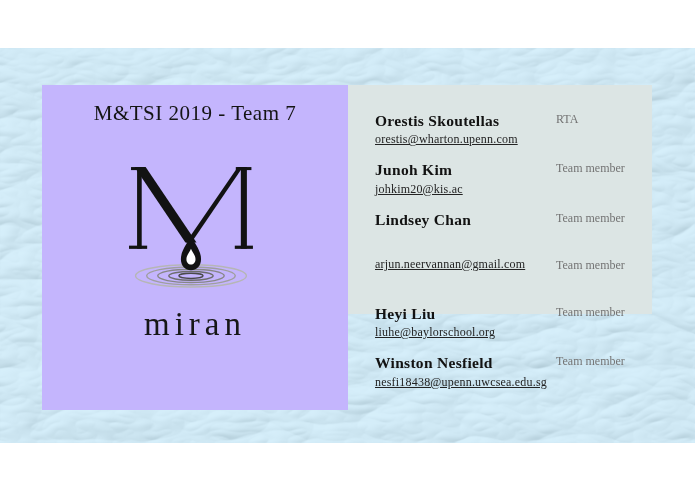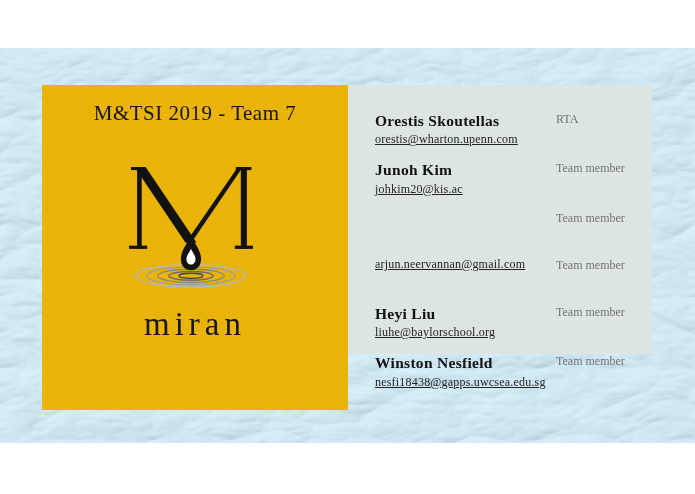--- a/index.html
+++ b/index.html
@@ -7,34 +7,34 @@
     position:relative;width:695px;height:494px;overflow:hidden;
     background:#ffffff;
     font-family:"Liberation Serif", serif;
   }
   
   .water-band{position:absolute;left:0;top:48px;width:695px;height:395px;}
   .water-band svg{display:block;}
   
   .card{
     position:absolute;left:42px;top:85px;width:306px;height:325px;
-    background:#eab308;display:flex;flex-direction:column;align-items:center;
+    background:#c4b5fd;display:flex;flex-direction:column;align-items:center;
   }
   .card-title{
     margin-top:16px;font-size:21px;letter-spacing:0.5px;color:#141414;
     white-space:nowrap;
   }
   .logo-svg{display:block;margin-top:32px;}
   .wordmark{
     margin-top:14px;font-size:33px;letter-spacing:5px;color:#161616;
     line-height:1;
   }
   
   .panel{
-    position:absolute;left:348px;top:85px;width:304px;height:269px;
+    position:absolute;left:348px;top:85px;width:304px;height:229px;
     background:#dce5e4;box-sizing:border-box;
   }
   .member-list{padding:26px 14px 0 27px;}
   .member{position:relative;margin-bottom:13px;min-height:34px;}
   .member-name{
     font-weight:bold;font-size:15.5px;color:#121212;line-height:1.25;
     letter-spacing:0.3px;white-space:nowrap;
   }
   .member-email{
     font-size:12px;color:#232323;margin-top:2px;letter-spacing:0.2px;
@@ -112,35 +112,36 @@
     <div class="member-role">RTA</div>
   </div>
 
   <div class="member">
     <div class="member-name">Junoh Kim</div>
     <div class="member-email">johkim20@kis.ac</div>
     <div class="member-role">Team member</div>
   </div>
 
   <div class="member">
+    <div class="member-name">Lindsey Chan</div>
     <div class="member-role">Team member</div>
   </div>
 
   <div class="member">
     <div class="member-email">arjun.neervannan@gmail.com</div>
     <div class="member-role">Team member</div>
   </div>
 
   <div class="member">
     <div class="member-name">Heyi Liu</div>
     <div class="member-email">liuhe@baylorschool.org</div>
     <div class="member-role">Team member</div>
   </div>
 
   <div class="member">
     <div class="member-name">Winston Nesfield</div>
-    <div class="member-email">nesfi18438@gapps.uwcsea.edu.sg</div>
+    <div class="member-email">nesfi18438@upenn.uwcsea.edu.sg</div>
     <div class="member-role">Team member</div>
   </div>
 </div>
   </div>
 
 </div>
 
 </body></html>

